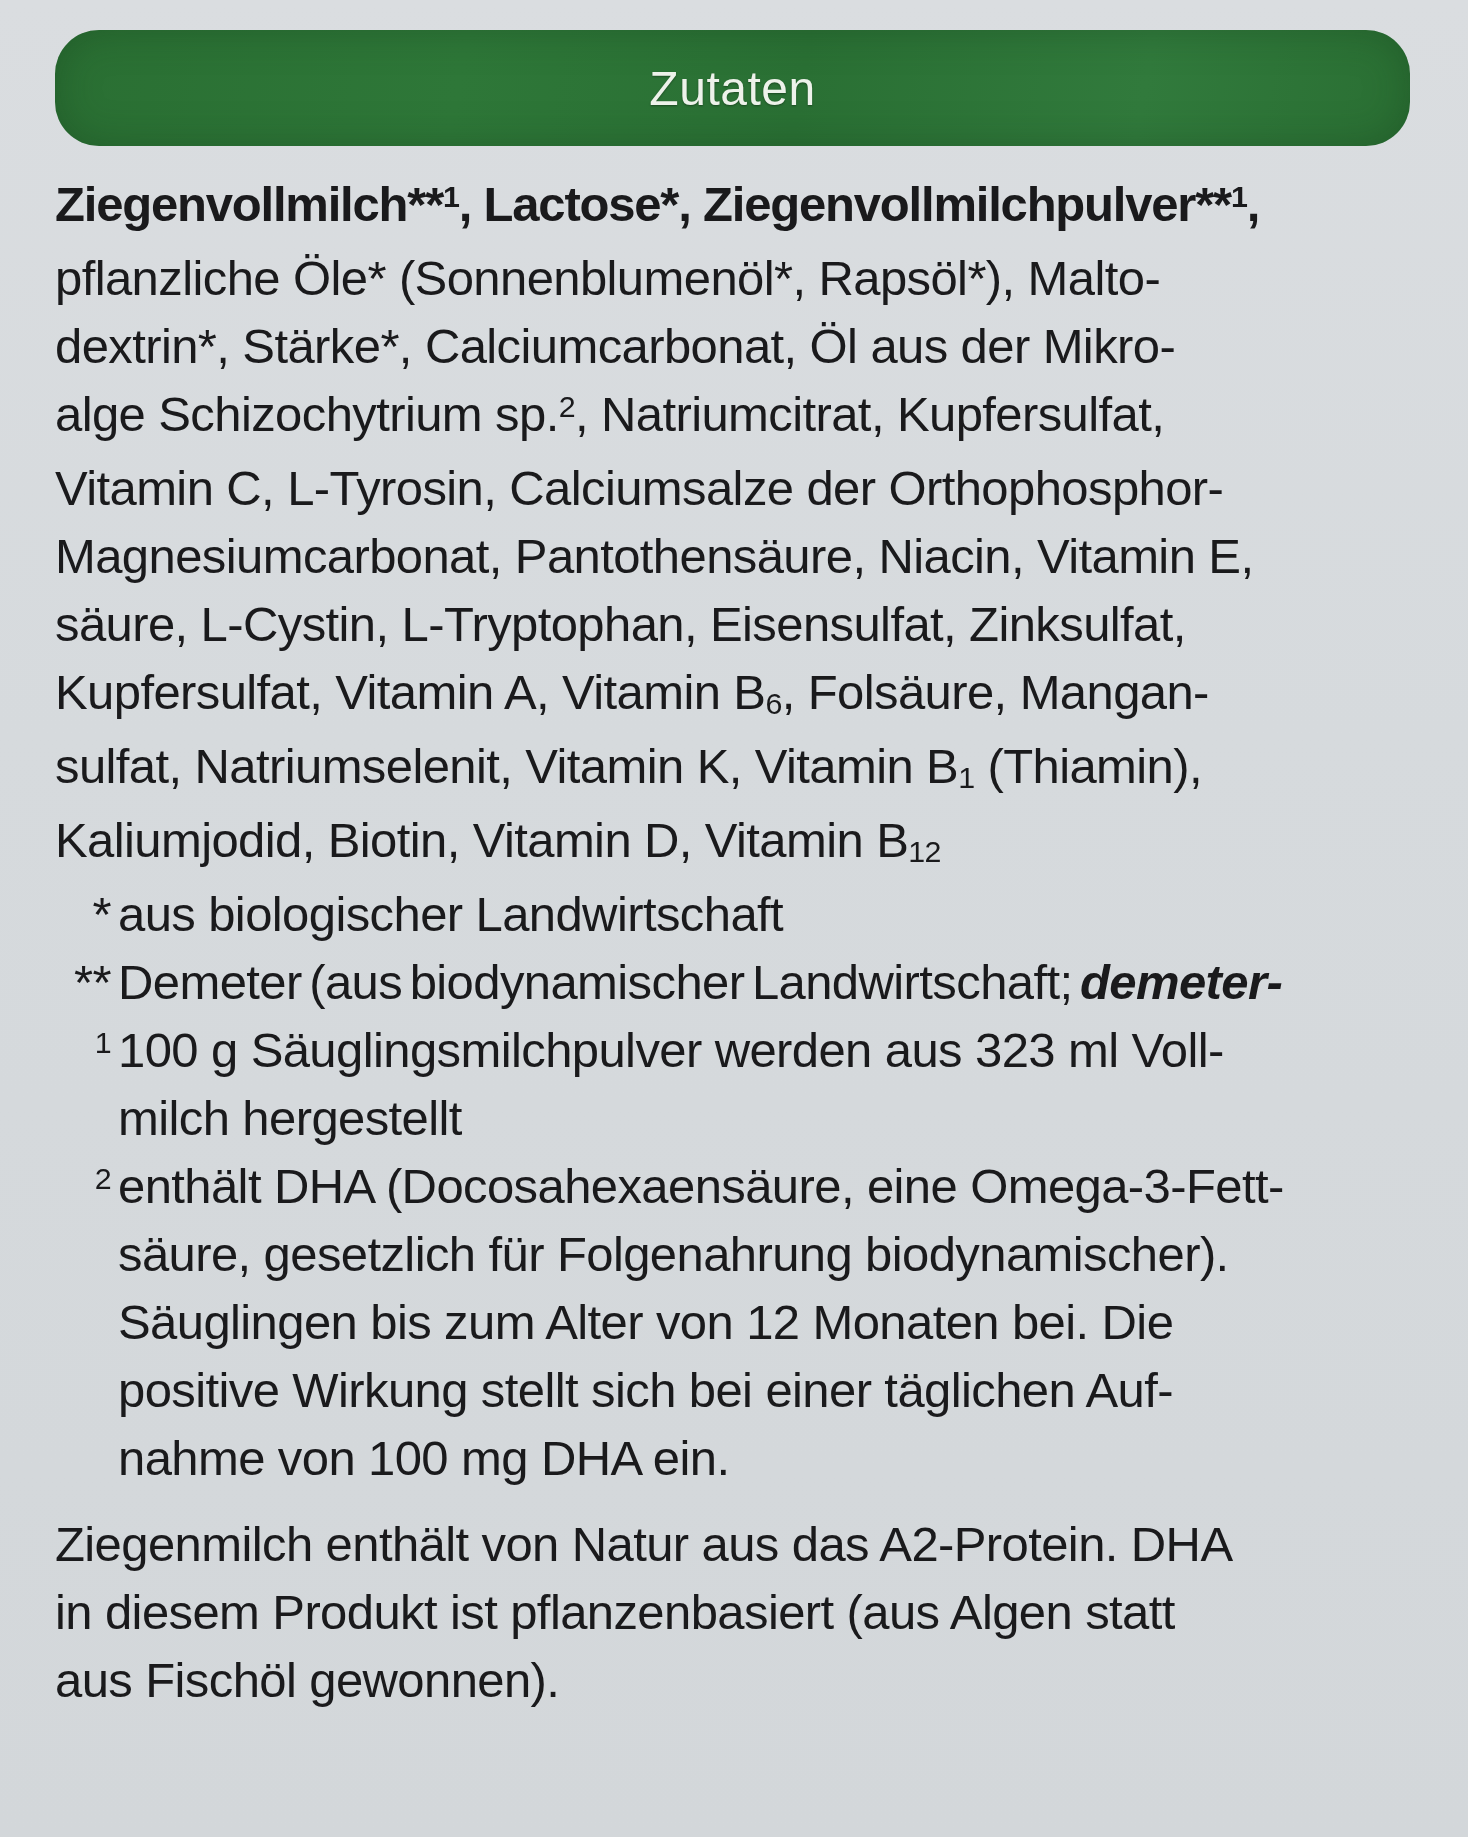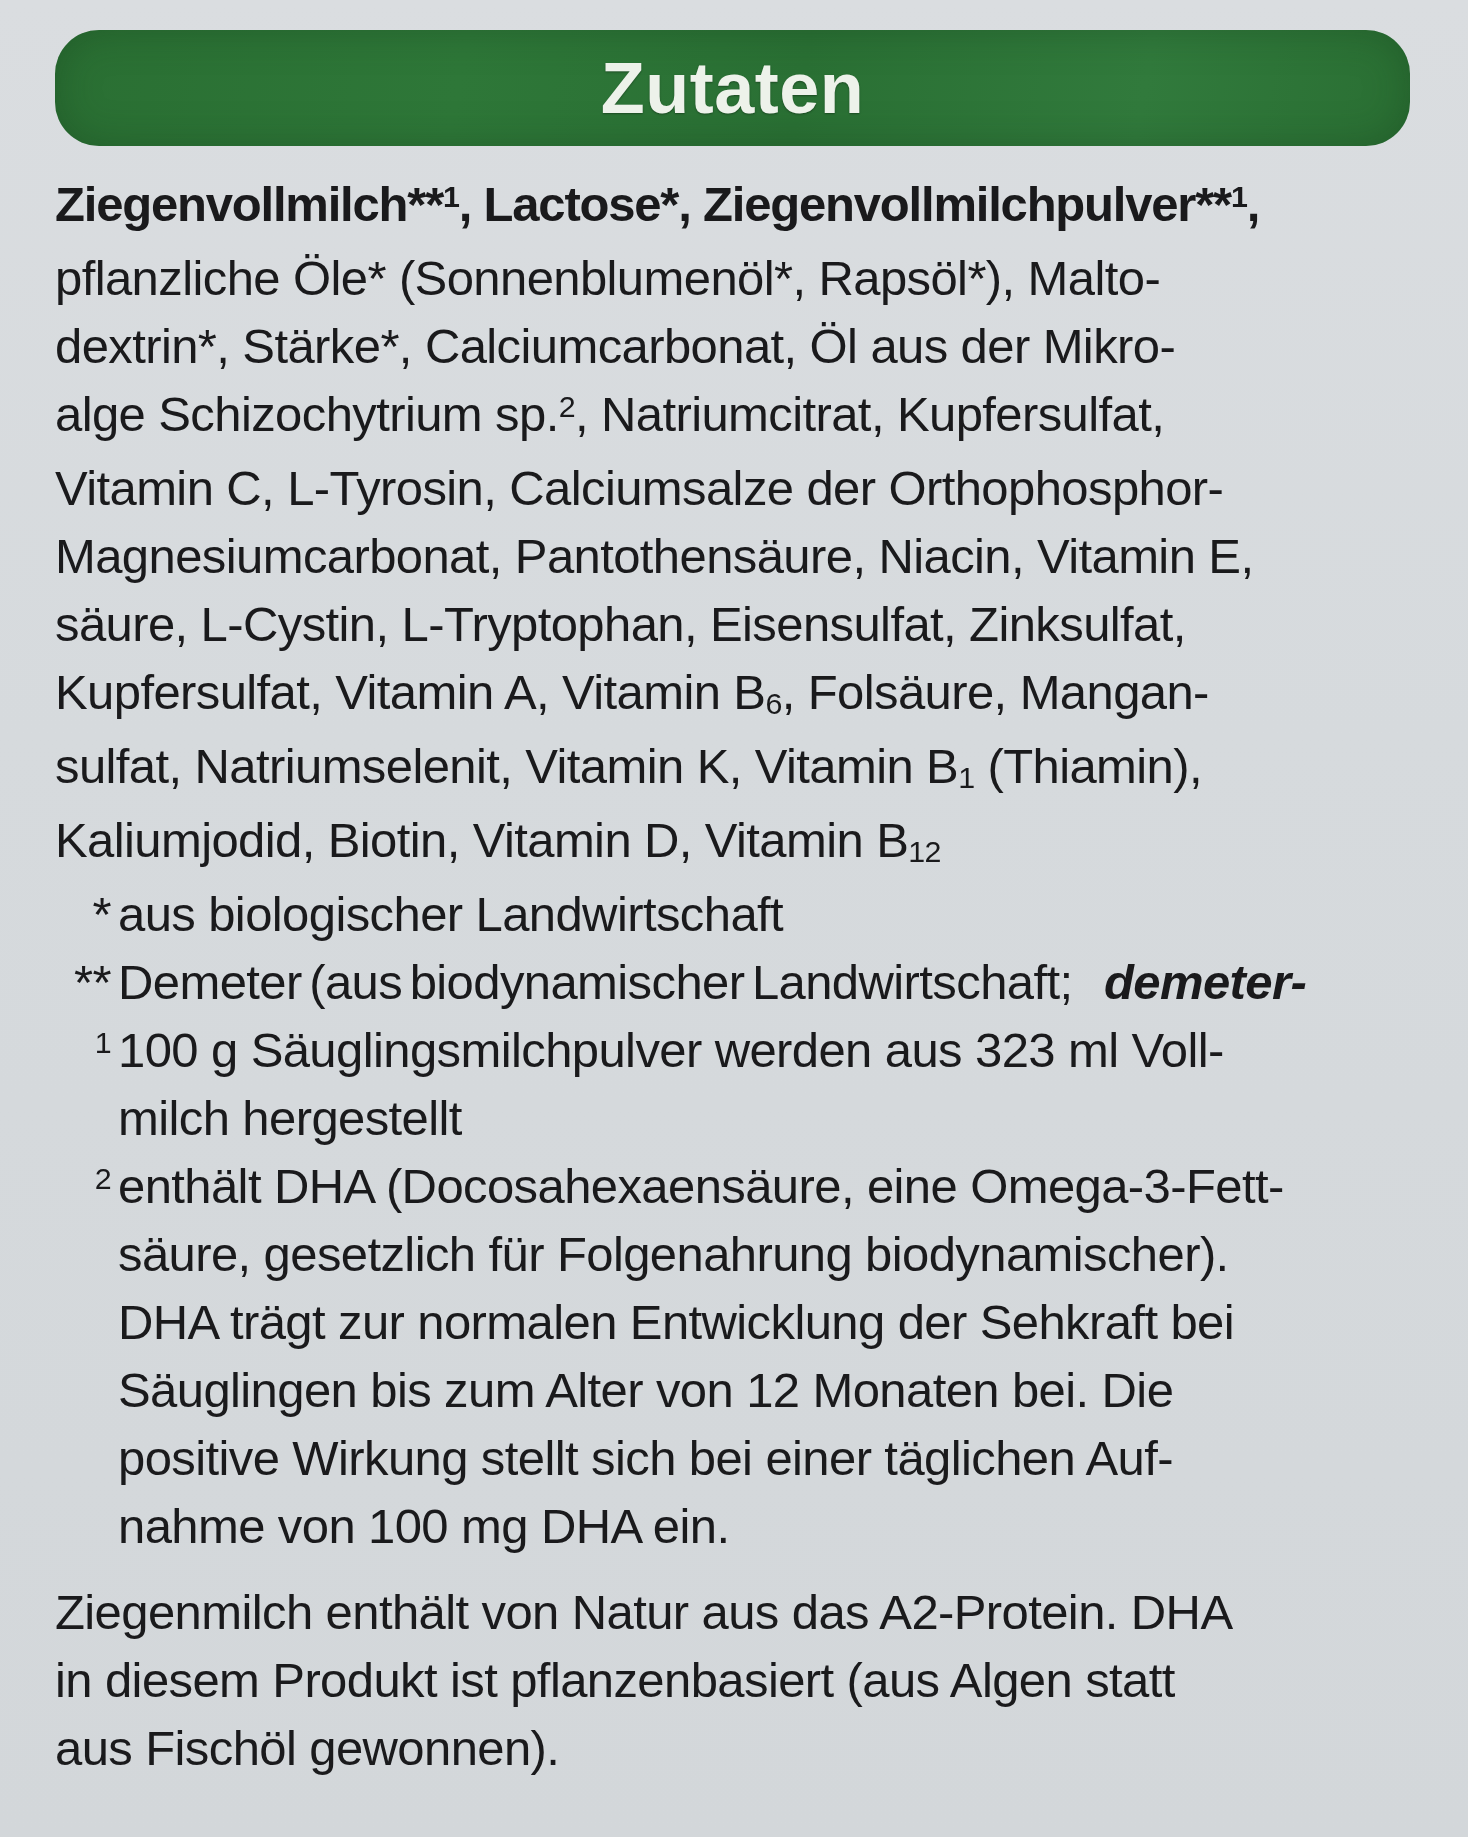--- a/index.html
+++ b/index.html
@@ -22,34 +22,34 @@
     height: 116px;
     border-radius: 44px;
     background: linear-gradient(100deg, #2a6f33 0%, #2e7738 30%, #2a7034 55%, #317a3c 80%, #2a6f33 100%);
     display: flex;
     align-items: center;
     justify-content: center;
     box-shadow: inset 0 0 40px rgba(20,60,25,0.35);
   }
   .header-title {
     color: #edf2ea;
-    font-size: 72px;
-    font-weight: bold;
+    font-size: 48px;
+    font-weight: normal;
     letter-spacing: 0.5px;
     text-shadow: 0 1px 2px rgba(0,0,0,0.35);
   }
   .body-text {
     padding: 24px 58px 0 55px;
     font-size: 49px;
     line-height: 68px;
     letter-spacing: -0.6px;
   }
   .line { white-space: nowrap; }
   .b  { font-weight: bold; letter-spacing: -1.2px; }
-  .bi { font-weight: bold; font-style: italic; margin-left: 24px; }
+  .bi { font-weight: bold; font-style: italic; }
   .sup { font-size: 62%; position: relative; top: -0.45em; }
   .sub { font-size: 62%; position: relative; top: 0.18em; }
   .tight { word-spacing: -5.5px; }
   .footnotes { }
   .fn { position: relative; padding-left: 63px; }
   .fn-marker {
     position: absolute;
     left: 0; top: 0;
     width: 56px;
     text-align: right;
@@ -99,21 +99,20 @@
           <div class="fn-body">
             <div class="line"><span>100 g Säuglingsmilchpulver werden aus 323 ml Voll-</span></div>
             <div class="line"><span>milch hergestellt</span></div>
           </div>
         </div>
         <div class="fn">
           <span class="fn-marker"><span class="sup">2</span></span>
           <div class="fn-body">
             <div class="line"><span>enthält DHA (Docosahexaensäure, eine Omega-3-Fett-</span></div>
             <div class="line"><span>säure, gesetzlich für Folgenahrung biodynamischer).</span></div>
-            <div class="line"><span>DHA trägt zur normalen Entwicklung der Sehkraft bei</span></div>
             <div class="line"><span>Säuglingen bis zum Alter von 12 Monaten bei. Die</span></div>
             <div class="line"><span>positive Wirkung stellt sich bei einer täglichen Auf-</span></div>
             <div class="line"><span>nahme von 100 mg DHA ein.</span></div>
           </div>
         </div>
       </div>
 
     <div class="closing-para">
         <div class="line"><span>Ziegenmilch enthält von Natur aus das A2-Protein. DHA</span></div>
         <div class="line"><span>in diesem Produkt ist pflanzenbasiert (aus Algen statt</span></div>

